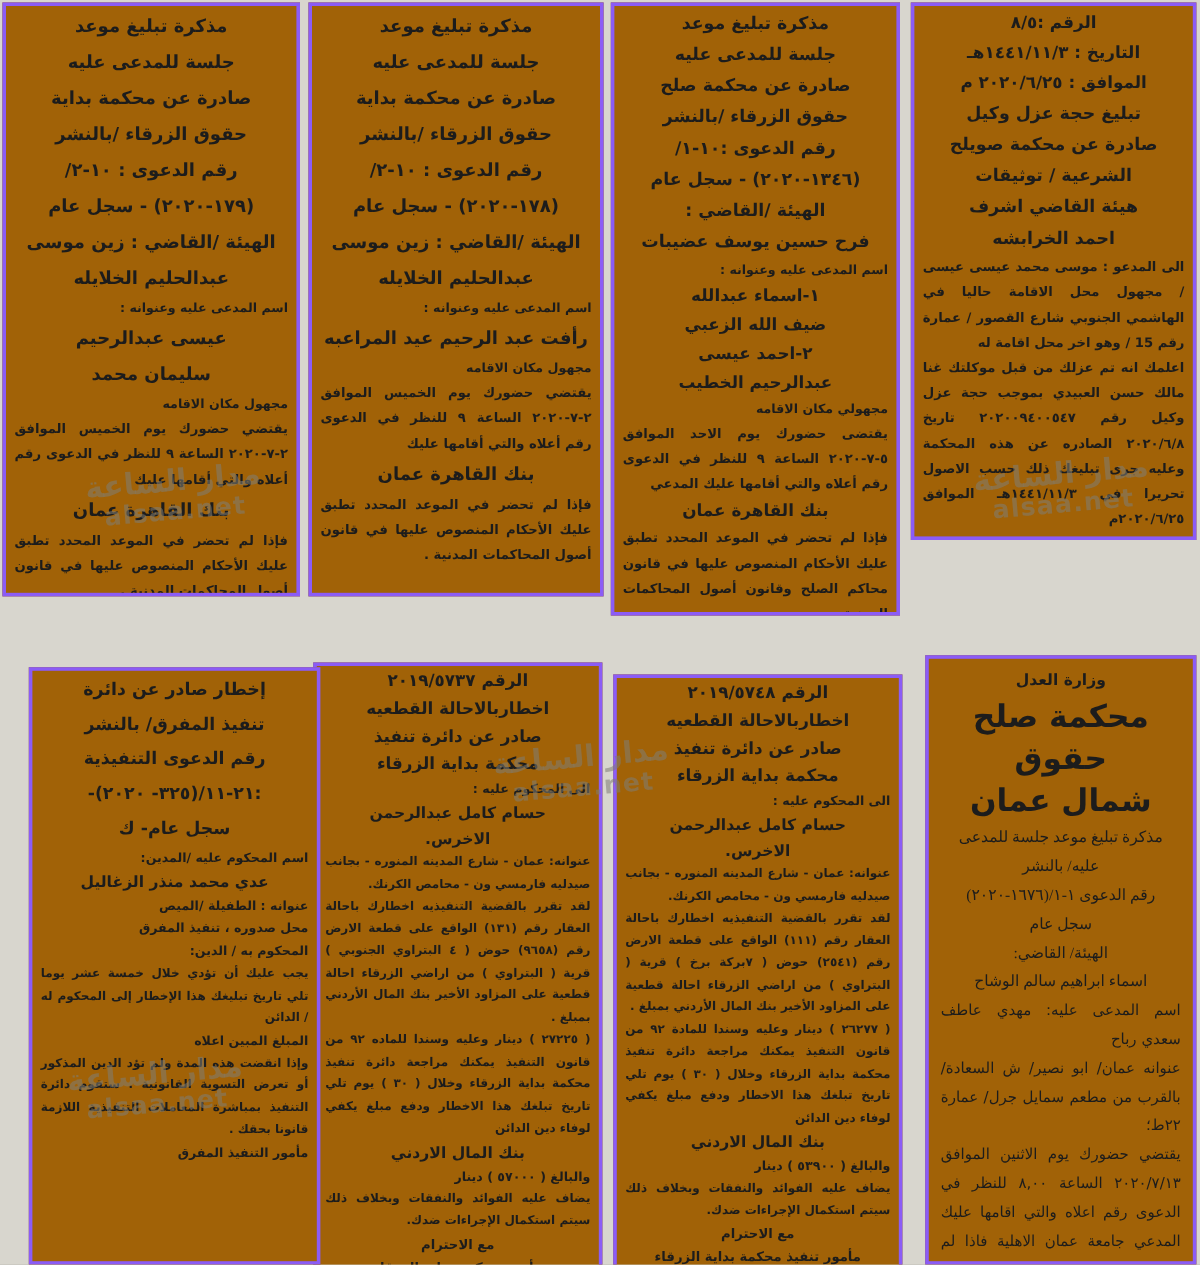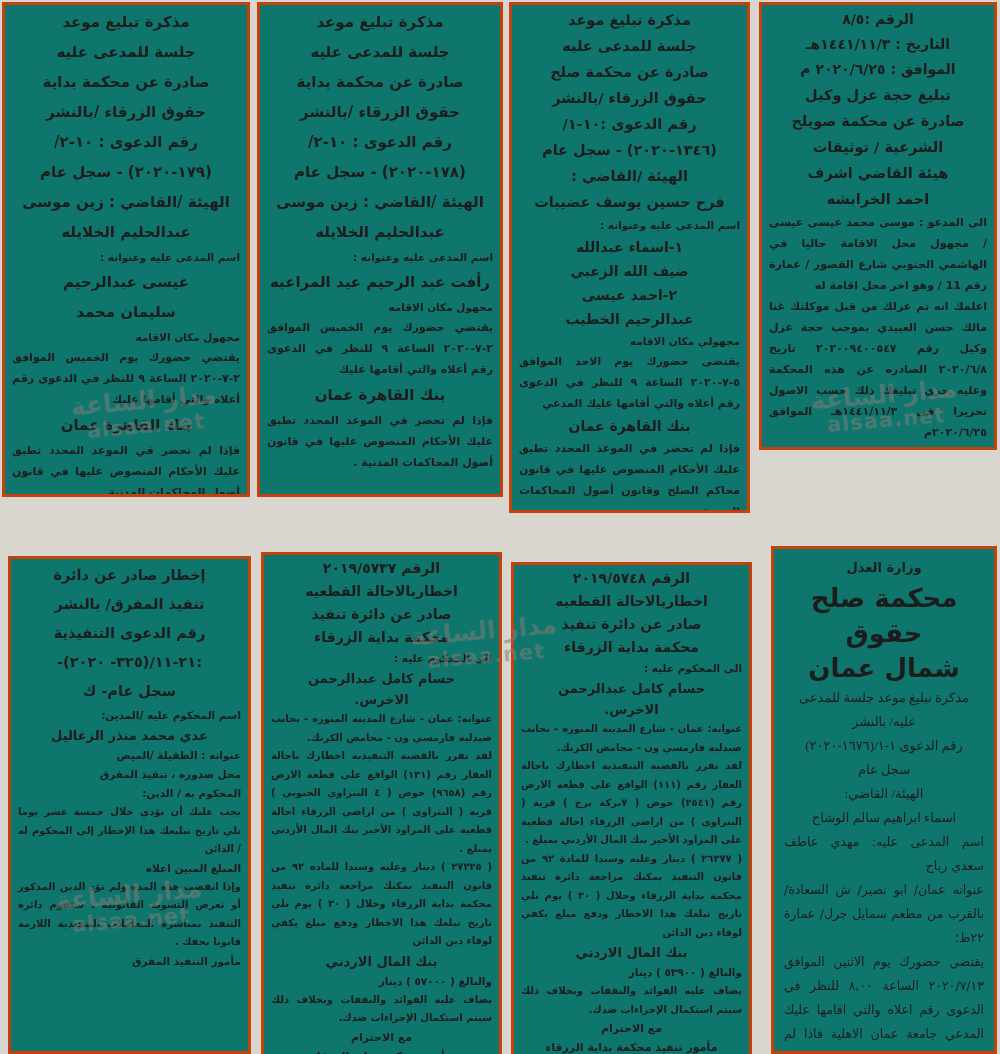--- a/index.html
+++ b/index.html
@@ -1,18 +1,18 @@
 <!DOCTYPE html>
 <html lang="ar"><head>
 <meta charset="utf-8">
 <style>
   html,body{margin:0;padding:0;background:#b9b7af;}
   .page{position:relative;width:1000px;height:1054px;background:#d8d6ce;overflow:hidden;direction:rtl;
         font-family:"DejaVu Sans",sans-serif;color:#1b1b1b;}
-  .box{position:absolute;background:#0f766e;border:3px solid #c2410c;padding:2px 7px;
+  .box{position:absolute;background:#a16207;border:3px solid #8b5cf6;padding:2px 7px;
        overflow:hidden;box-sizing:border-box;}
   .ln{font-family:"DejaVu Sans",sans-serif;color:#1c1c1c;}
   
   .num{font-weight:bold;font-size:14px;line-height:25px;text-align:center;}
   .h  {font-weight:bold;font-size:14.5px;line-height:26px;text-align:center;}
   .h2 {font-weight:bold;font-size:14px;line-height:24px;text-align:center;}
   .roomy .h {font-size:15px;line-height:30px;}
   .roomy .h2{font-size:15px;line-height:30px;}
   .lbl{font-weight:bold;font-size:10.5px;line-height:20px;text-align:right;}
   .p  {font-weight:bold;font-size:11px;line-height:21px;text-align:justify;text-align-last:right;}
@@ -34,37 +34,37 @@
   .wm .ar{font-weight:bold;font-size:25px;line-height:26px;}
   .wm .en{font-weight:bold;font-size:21px;line-height:24px;letter-spacing:1px;}
   
   #a1{left:759px;top:2px;width:238px;height:448px;}
   #a2{left:509px;top:2px;width:241px;height:511px;}
   #a3{left:257px;top:2px;width:246px;height:495px;}
   #a4{left:2px;  top:2px;width:248px;height:495px;}
   #b1{left:771px;top:546px;width:226px;height:508px;padding:6px 10px;}
   #b2{left:511px;top:551px;width:241px;height:503px;margin-top:11px;}
   #b3{left:261px;top:552px;width:241px;height:566px;}
-  #b4{left:8px;  top:556px;width:243px;height:498px;}
+  #b4{left:24px;  top:556px;width:243px;height:498px;}
 </style>
 </head>
 <body>
 
 <div class="page">
 
   <section id="a1" class="box">
       <div class="ln num">الرقم :٨/٥</div>
       <div class="ln num">التاريخ : ١٤٤١/١١/٣هـ</div>
       <div class="ln num">الموافق : ٢٠٢٠/٦/٢٥ م</div>
       <div class="ln h">تبليغ حجة عزل وكيل</div>
       <div class="ln h">صادرة عن محكمة صويلح</div>
       <div class="ln h">الشرعية / توثيقات</div>
       <div class="ln h">هيئة القاضي اشرف</div>
       <div class="ln h">احمد الخرابشه</div>
-      <div class="ln p">الى المدعو : موسى محمد عيسى عيسى / مجهول محل الاقامة حاليا في الهاشمي الجنوبي شارع القصور / عمارة رقم 11 / وهو اخر محل اقامة له</div>
+      <div class="ln p">الى المدعو : موسى محمد عيسى عيسى / مجهول محل الاقامة حاليا في الهاشمي الجنوبي شارع القصور / عمارة رقم 15 / وهو اخر محل اقامة له</div>
       <div class="ln p">اعلمك انه تم عزلك من قبل موكلتك غنا مالك حسن العبيدي بموجب حجة عزل وكيل رقم ٢٠٢٠٠٩٤٠٠٥٤٧ تاريخ ٢٠٢٠/٦/٨ الصادره عن هذه المحكمة وعليه جرى تبليغك ذلك حسب الاصول تحريرا في ١٤٤١/١١/٣هـ الموافق ٢٠٢٠/٦/٢٥م</div>
       <div class="ln sig">قاضي صويلح الشرعي / التوثيقات</div>
       <div class="ln sig">اشرف احمد الخرابشه</div>
     </section>
   <section id="a2" class="box">
       <div class="ln h">مذكرة تبليغ موعد</div>
       <div class="ln h">جلسة للمدعى عليه</div>
       <div class="ln h">صادرة عن محكمة صلح</div>
       <div class="ln h">حقوق الزرقاء /بالنشر</div>
       <div class="ln h">رقم الدعوى :١٠-١/</div>

